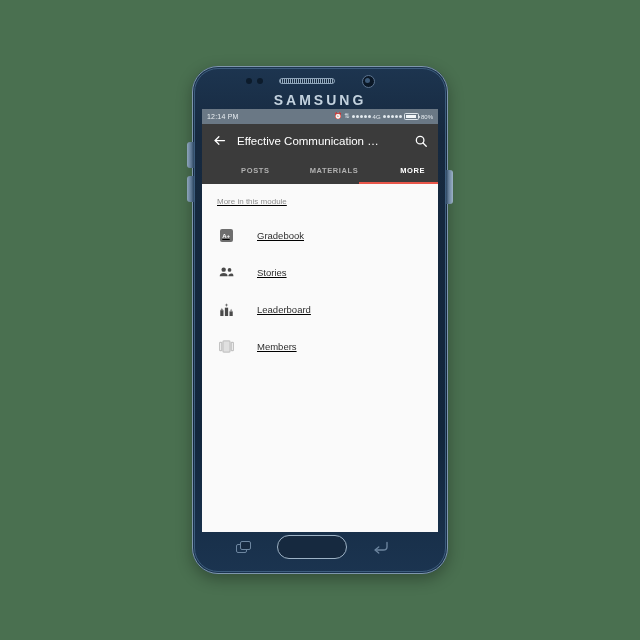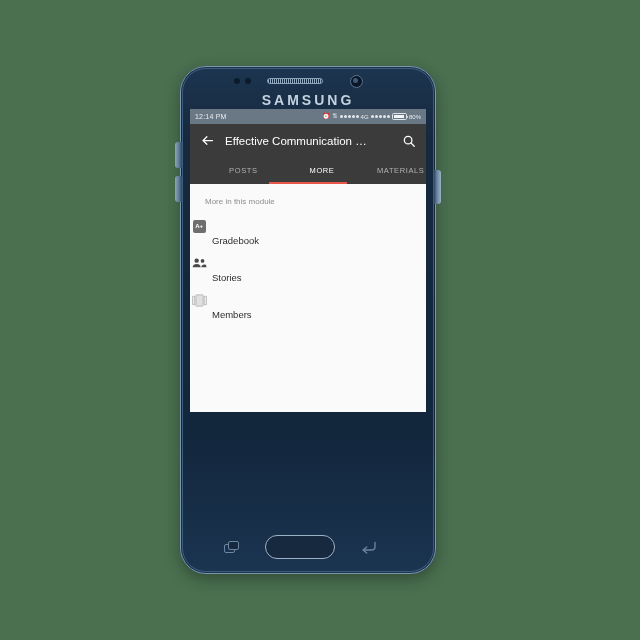--- a/index.html
+++ b/index.html
@@ -11,21 +11,21 @@
     height: 640px;
     background: #4a7050;
     font-family: "Liberation Sans", sans-serif;
     overflow: hidden;
     position: relative;
   }
 
   
   #phone-device {
     position: absolute;
-    left: 172px;
+    left: 184px;
     top: 66px;
     width: 272px;
     height: 508px;
   }
 
   .phone-body {
     position: absolute;
     left: 8px;
     top: 0;
     width: 256px;
@@ -195,21 +195,21 @@
     width: 18px;
     height: 14px;
   }
 
   
   #phone-screen {
     position: absolute;
     left: 18px;
     top: 43px;
     width: 236px;
-    height: 303px;
+    height: 423px;
     background: #fafafa;
     overflow: hidden;
   }
 
   
   #status-bar {
     height: 15px;
     background: #6a7885;
     display: flex;
     align-items: center;
@@ -313,50 +313,51 @@
     align-items: stretch;
   }
   .tab {
     flex: 1;
     display: flex;
     align-items: center;
     justify-content: center;
     position: relative;
     color: #b1b1b1;
     font-size: 7.5px;
-    font-weight: normal;
+    font-weight: bold;
     letter-spacing: 0.6px;
     padding-left: 28px;
   }
   .tab.active {
     color: #ffffff;
   }
   .tab.active::after {
     content: "";
     position: absolute;
     left: 0; right: 0; bottom: 0;
     height: 2px;
     background: #e8564a;
   }
 
   
   #content-area {
     background: #fafafa;
     height: 348px;
+    text-decoration: underline;
   }
   #section-header {
     color: #8e8e8e;
     font-size: 8px;
     padding: 13px 0 11px 15px;
   }
   .list-row {
     display: flex;
+    align-items: center;
     height: 37px;
-    padding-left: 0;
-    flex-direction: column;
+    padding-left: 15px;
   }
   .row-icon {
     width: 18px;
     height: 18px;
     flex: none;
     display: flex;
     align-items: center;
     justify-content: center;
   }
   .row-label {
@@ -437,22 +438,22 @@
       <div class="icon-btn">
         <svg width="14" height="14" viewBox="0 0 24 24" fill="none" stroke="#ffffff" stroke-width="2.2" stroke-linecap="round">
           <circle cx="10.5" cy="10.5" r="6.5"></circle>
           <line x1="15.5" y1="15.5" x2="21" y2="21"></line>
         </svg>
       </div>
     </div>
 
     <div id="tab-bar">
       <div class="tab">POSTS</div>
+      <div class="tab">MATERIALS</div>
       <div class="tab active">MORE</div>
-      <div class="tab">MATERIALS</div>
     </div>
 
     <div id="content-area">
 
       <div id="section-header">More in this module</div>
 
       <div class="list-row">
         <div class="row-icon">
           <div class="grade-badge">A+</div>
         </div>
@@ -464,20 +465,33 @@
           <svg width="17" height="17" viewBox="0 0 24 24" fill="#4a4a4a">
             <circle cx="8" cy="8" r="3.1"></circle>
             <circle cx="16.3" cy="8.4" r="2.6"></circle>
             <path d="M2.4 17.2c0-3 2.5-4.6 5.6-4.6s5.6 1.6 5.6 4.6z"></path>
             <path d="M14.6 17.2c0-2.4 1.9-3.7 4.3-3.7 1.5 0 2.9.5 2.9 3.7z"></path>
           </svg>
         </div>
         <div class="row-label">Stories</div>
       </div>
 
+      <div class="list-row">
+        <div class="row-icon">
+          <svg width="17" height="17" viewBox="0 0 24 24" fill="#4a4a4a">
+            <rect x="3.2" y="13" width="4.6" height="8.2"></rect>
+            <rect x="9.7" y="9.4" width="4.6" height="11.8"></rect>
+            <rect x="16.2" y="14.6" width="4.6" height="6.6"></rect>
+            <path d="M5.5 9.6l.6 1.6 1.6.6-1.6.6-.6 1.6-.6-1.6-1.6-.6 1.6-.6z" opacity="0.85"></path>
+            <path d="M12 3.2l.7 1.9 1.9.7-1.9.7-.7 1.9-.7-1.9-1.9-.7 1.9-.7z" opacity="0.85"></path>
+            <path d="M18.5 11.1l.5 1.4 1.4.5-1.4.5-.5 1.4-.5-1.4-1.4-.5 1.4-.5z" opacity="0.85"></path>
+          </svg>
+        </div>
+        <div class="row-label">Leaderboard</div>
+      </div>
 
 
       <div class="list-row">
         <div class="row-icon">
           <svg width="17" height="17" viewBox="0 0 24 24" fill="none" stroke="#c3c3c3" stroke-width="1.8">
             <rect x="2.3" y="6.2" width="3" height="11.6" rx="1"></rect>
             <rect x="18.7" y="6.2" width="3" height="11.6" rx="1"></rect>
             <rect x="7" y="4.2" width="10" height="15.6" rx="1.3" fill="#e0e0e0" stroke="#c3c3c3"></rect>
           </svg>
         </div>

